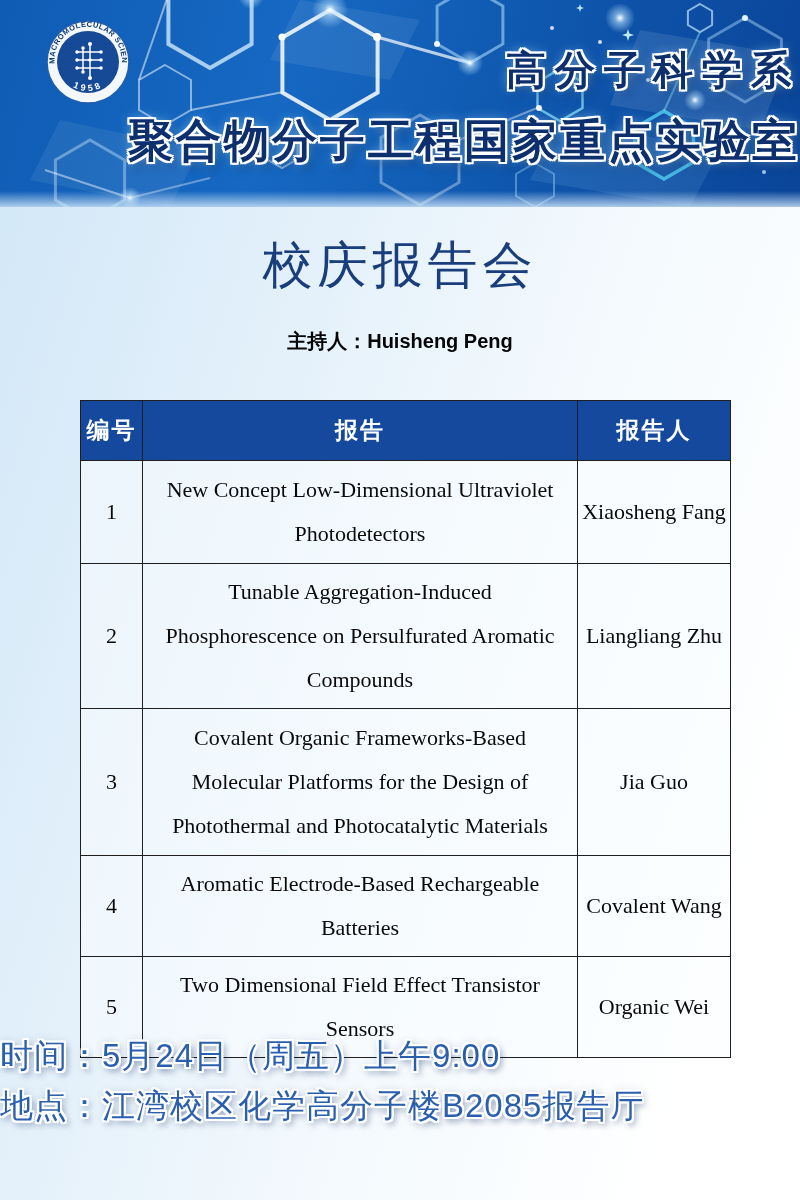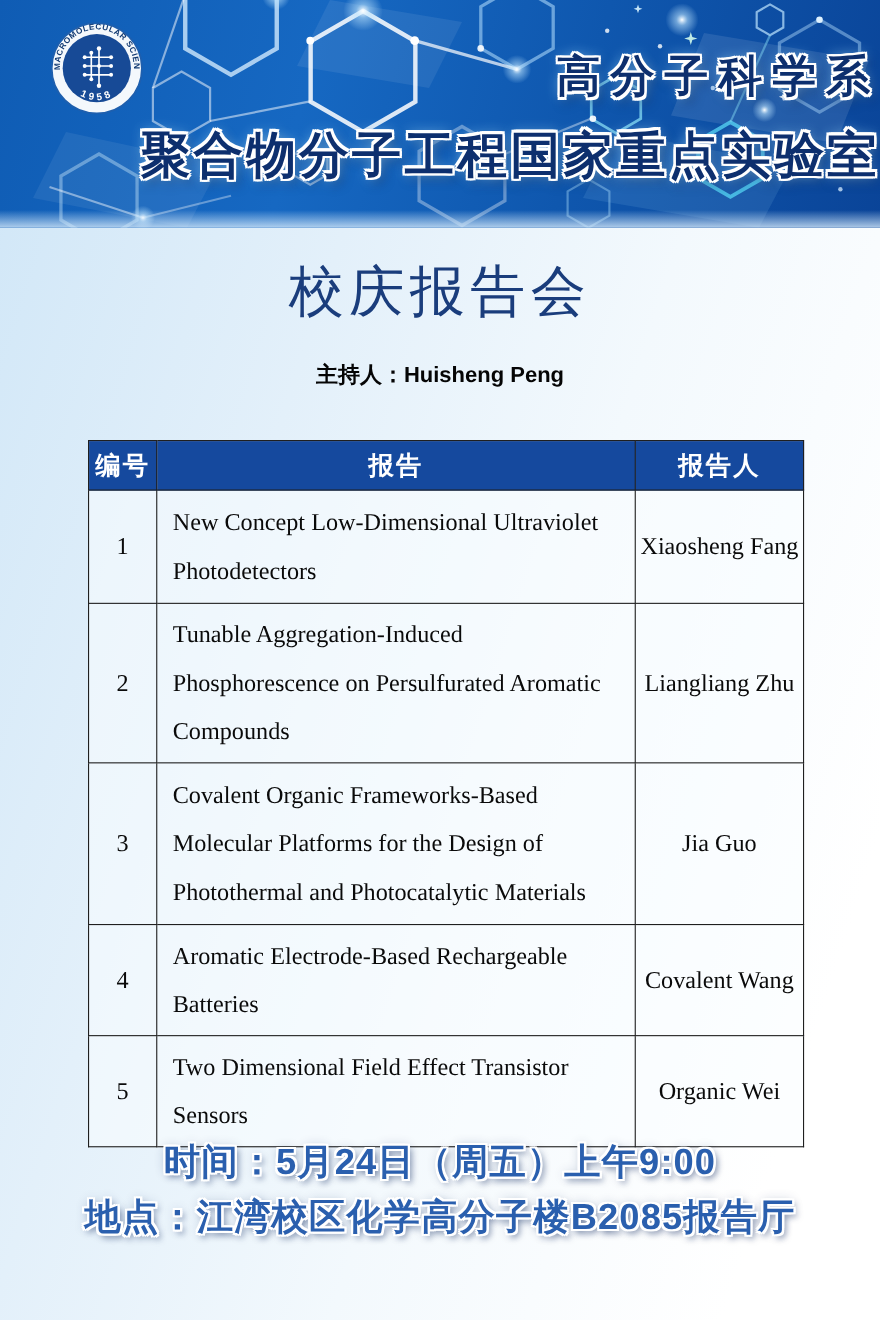--- a/index.html
+++ b/index.html
@@ -56,35 +56,35 @@
     position:absolute; left:80px; top:400px; width:650px;
     border-collapse:collapse; table-layout:fixed;
     background: rgba(250,253,255,0.55);
   }
   table.schedule th, table.schedule td {
     border:1.5px solid var(--table-border,#1f1f1f);
   }
   table.schedule th {
     background: var(--table-header,#15499e); color:#fff;
     font-size:23px; font-weight:bold; letter-spacing:2px;
-    height:45px; text-align:center;
+    height:60px; text-align:center;
   }
   table.schedule td {
     font-family:"Liberation Serif","DejaVu Serif",serif;
     font-size:22px; color:#0a0a0a; vertical-align:middle;
   }
   td.num, td.spk { text-align:center; }
-  td.talk { text-align:left; padding:6px 14px; line-height:2.0; }
+  td.talk { text-align:center; padding:6px 14px; line-height:2.0; }
   tr.r1 { height:103px; } tr.r2 { height:95px; } tr.r3 { height:147px; }
   tr.r4 { height:90px; }  tr.r5 { height:87px; }
   .c1 { width:62px; } .c2 { width:435px; } .c3 { width:153px; }
 
   
   .footer-time, .footer-loc {
-    position:absolute; width:100%; text-align:center; font-weight:bold;
+    position:absolute; width:100%; text-align:left; font-weight:normal;
     font-size:33px; letter-spacing:1px; line-height:1.1; white-space:nowrap;
     color: var(--footer-text,#2a5fae);
     text-shadow:
       -2px -2px 0 #fff, 2px -2px 0 #fff, -2px 2px 0 #fff, 2px 2px 0 #fff,
       -2px 0 0 #fff, 2px 0 0 #fff, 0 -2px 0 #fff, 0 2px 0 #fff,
       3px 4px 6px rgba(10,35,90,0.55), 0 0 10px rgba(10,35,90,0.30);
   }
   .footer-time { top:1038px; }
   .footer-loc  { top:1088px; }
 </style>

